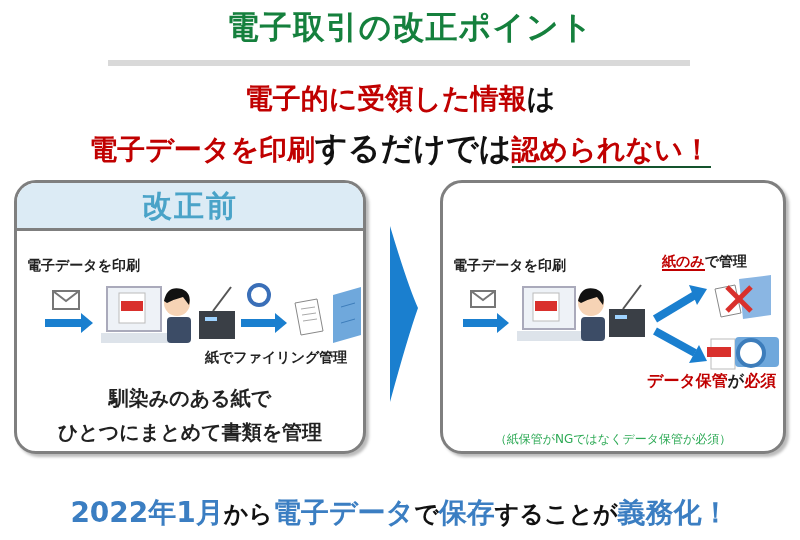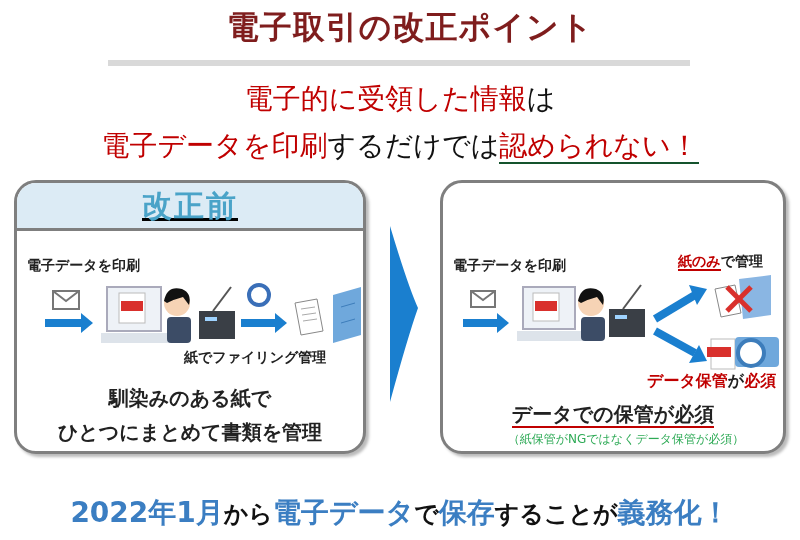--- a/index.html
+++ b/index.html
@@ -2,66 +2,66 @@
 <html><head>
 <meta charset="utf-8">
 <style>
   * { box-sizing: border-box; margin: 0; padding: 0; }
   body {
     width: 800px; height: 540px; background: #ffffff; position: relative; overflow: hidden;
     font-family: "DejaVu Sans", "Liberation Sans", sans-serif;
   }
   .title {
     position: absolute; left: 0; top: 6px; width: 800px; text-align: center;
-    font-size: 32px; font-weight: bold; color: #7f1d1d; letter-spacing: 1px; padding-left: 20px;
+    font-size: 32px; font-weight: bold; color: #15803d; letter-spacing: 1px; padding-left: 20px;
   }
   .title-rule {
     position: absolute; left: 108px; top: 60px; width: 582px; height: 6px; background: #d9d9d9;
   }
   .headline {
-    position: absolute; left: 0; width: 800px; text-align: center; font-weight: normal; font-size: 28px;
+    position: absolute; left: 0; width: 800px; text-align: center; font-weight: bold; font-size: 28px;
   }
   .headline.l1 { top: 80px; }
   .headline.l2 { top: 127px; }
   .red { color: #c00000; }
   .blk { color: #111; }
   .underline { border-bottom: 2px solid #14532d; }
 
   .panel {
     position: absolute; top: 180px; height: 274px; border: 3px solid #7f7f7f; border-radius: 22px;
-    background: #fff; overflow: hidden; box-shadow: 3px 3px 3px #bbb; text-decoration: underline;
+    background: #fff; overflow: hidden; box-shadow: 3px 3px 3px #bbb;
   }
   .panel.left { left: 14px; width: 352px; }
   .panel.right { left: 440px; width: 346px; }
   .panel-head {
     height: 48px; background: #dcebf5; border-bottom: 3px solid #7f7f7f;
     text-align: center; font-size: 30px; font-weight: bold; color: #4aa3c8; line-height: 46px; letter-spacing: 2px;
   }
   .small-label { position: absolute; font-size: 14px; font-weight: bold; color: #222; }
   .big-text { position: absolute; font-size: 20px; font-weight: bold; color: #222; text-align: center; }
-  .green { color: #2eaa56; margin-left: 13px; }
+  .green { color: #2eaa56; }
 
   .chev { position: absolute; left: 388px; top: 226px; }
 
   .bottom {
     position: absolute; left: 0; top: 494px; width: 800px; text-align: center; font-size: 28px; font-weight: bold;
   }
   .blue { color: #3b7ec2; }
 </style>
 </head>
 <body>
 
 <div class="title">電子取引の改正ポイント</div>
 <div class="title-rule"></div>
 
 <div class="headline l1">
   <span class="red">電子的に受領した情報</span><span class="blk">は</span>
 </div>
 <div class="headline l2">
-  <span class="red">電子データを印刷</span><span class="blk" style="font-size:28px">するだけでは</span><span class="red underline">認められない！</span>
+  <span class="red">電子データを印刷</span><span class="blk" style="font-size:32px">するだけでは</span><span class="red underline">認められない！</span>
 </div>
 
 <div class="panel left">
   <div class="panel-head">改正前</div>
   <div class="small-label" style="left:10px; top:74px;">電子データを印刷</div>
 
   <svg style="position:absolute; left:10px; top:100px;" width="340" height="70" viewBox="0 0 340 70">
     <g>
       <rect x="26" y="8" width="26" height="18" fill="#fff" stroke="#777" stroke-width="2"></rect>
       <polyline points="26,8 39,18 52,8" fill="none" stroke="#777" stroke-width="2"></polyline>
@@ -99,32 +99,32 @@
       <line x1="275" y1="32" x2="289" y2="30" stroke="#aaa"></line>
       <line x1="276" y1="38" x2="290" y2="36" stroke="#aaa"></line>
     </g>
     <g>
       <polygon points="306,12 334,4 334,52 306,60" fill="#6fa8dc"></polygon>
       <line x1="314" y1="24" x2="328" y2="20" stroke="#3d7dbb"></line>
       <line x1="314" y1="40" x2="328" y2="36" stroke="#3d7dbb"></line>
     </g>
   </svg>
 
-  <div class="small-label" style="left:167px; top:166px;">紙でファイリング管理</div>
+  <div class="small-label" style="left:188px; top:166px;">紙でファイリング管理</div>
   <div class="big-text" style="left:0; width:346px; top:236px;">ひとつにまとめて書類を管理</div>
   <div class="big-text" style="left:0; width:346px; top:202px;">馴染みのある紙で</div>
 </div>
 
 <svg class="chev" width="32" height="180" viewBox="0 0 32 180">
   <path d="M2,0 Q20,60 30,82 Q20,110 2,176 Z" fill="#1a7fcf"></path>
 </svg>
 
 <div class="panel right">
   <div class="small-label" style="left:10px; top:74px;">電子データを印刷</div>
-  <div class="small-label" style="left:222px; top:70px;padding-left:13px;">
+  <div class="small-label" style="left:206px; top:70px;padding-left:13px;">
     <span class="red" style="border-bottom:2px solid #c00000">紙のみ</span><span>で管理</span>
   </div>
 
   <svg style="position:absolute; left:6px; top:92px;" width="336" height="100" viewBox="0 0 336 100">
     <g>
       <rect x="22" y="16" width="24" height="16" fill="#fff" stroke="#777" stroke-width="2"></rect>
       <polyline points="22,16 34,25 46,16" fill="none" stroke="#777" stroke-width="2"></polyline>
     </g>
     <g>
       <rect x="14" y="44" width="34" height="8" fill="#1a7fcf"></rect>
@@ -168,21 +168,18 @@
     </g>
     <g>
       <rect x="286" y="62" width="44" height="30" rx="4" fill="#6fa8dc"></rect>
       <circle cx="302" cy="78" r="13" fill="#fff" stroke="#3d7dbb" stroke-width="4"></circle>
     </g>
   </svg>
 
   <div class="small-label" style="left:184px; top:188px; font-size:16px;margin-left:20px;">
     <span class="red">データ保管</span><span>が</span><span class="red">必須</span>
   </div>
-  <div class="big-text red" style="left:0; width:340px; top:218px;">
-    <span style="border-bottom:2px solid #c00000">データでの保管が必須</span>
-  </div>
   <div class="green" style="position:absolute; left:0; width:340px; top:248px; text-align:center; font-size:12px;">（紙保管がNGではなくデータ保管が必須）</div>
 </div>
 
 <div class="bottom">
   <span class="blue">2022年1月</span><span class="blk" style="font-size:24px">から</span><span class="blue">電子データ</span><span class="blk" style="font-size:24px">で</span><span class="blue">保存</span><span class="blk" style="font-size:24px">することが</span><span class="blue">義務化！</span>
 </div>
 
 </body></html>

